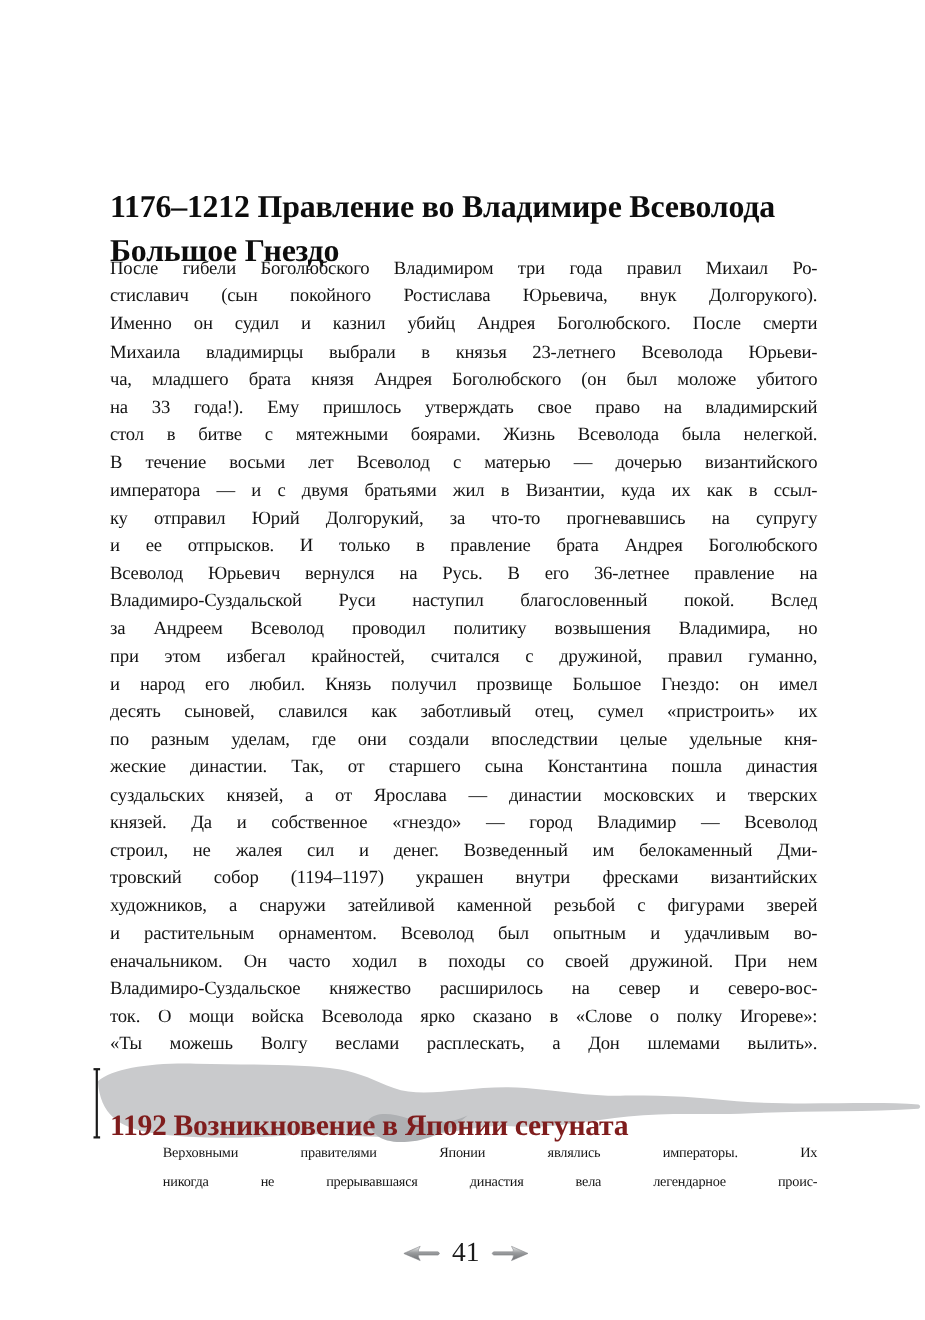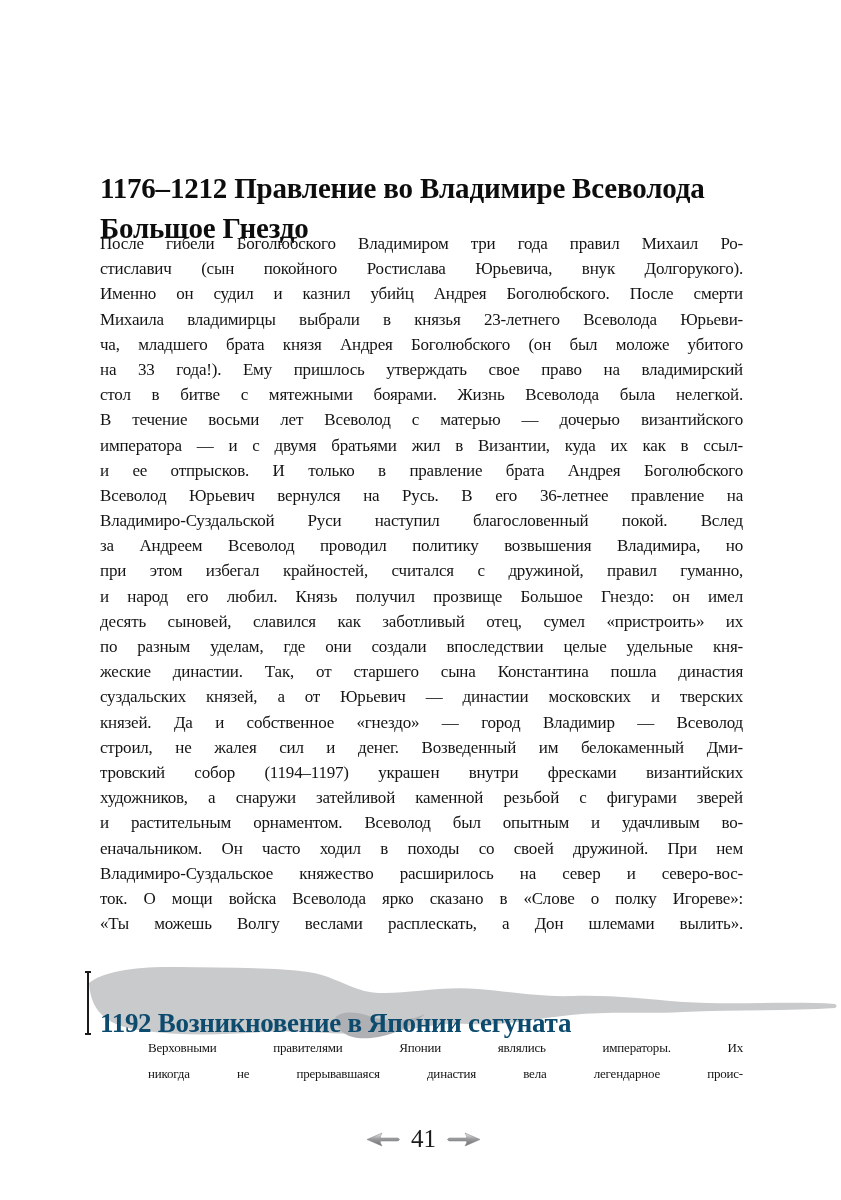--- a/index.html
+++ b/index.html
@@ -38,21 +38,21 @@
   .vline{
     position:absolute;left:87px;top:9px;width:2px;height:62px;background:#1a1a1a;
   }
   .vline::before,.vline::after{
     content:"";position:absolute;left:-2px;width:6px;height:2px;background:#1a1a1a;
   }
   .vline::before{top:-1px;} .vline::after{bottom:-1px;}
   .h2{
     position:absolute;left:100px;top:17px;width:700px;
     font-size:27px;font-weight:bold;line-height:42px;
-    color:#0c4a6e;letter-spacing:-0.3px;
+    color:#7f1d1d;letter-spacing:-0.3px;
   }
 
   
   .body2{
     position:absolute;left:148px;top:1003px;width:595px;
     font-size:13px;line-height:25.5px;letter-spacing:-0.2px;
   }
 
   
   .footer{
@@ -81,30 +81,31 @@
     <div class="body1">
         <div class="tline">После гибели Боголюбского Владимиром три года правил Михаил Ро-</div>
         <div class="tline">стиславич (сын покойного Ростислава Юрьевича, внук Долгорукого).</div>
         <div class="tline">Именно он судил и казнил убийц Андрея Боголюбского. После смерти</div>
         <div class="tline">Михаила владимирцы выбрали в князья 23-летнего Всеволода Юрьеви-</div>
         <div class="tline">ча, младшего брата князя Андрея Боголюбского (он был моложе убитого</div>
         <div class="tline">на 33 года!). Ему пришлось утверждать свое право на владимирский</div>
         <div class="tline">стол в битве с мятежными боярами. Жизнь Всеволода была нелегкой.</div>
         <div class="tline">В течение восьми лет Всеволод с матерью — дочерью византийского</div>
         <div class="tline">императора — и с двумя братьями жил в Византии, куда их как в ссыл-</div>
+        <div class="tline">ку отправил Юрий Долгорукий, за что-то прогневавшись на супругу</div>
         <div class="tline">и ее отпрысков. И только в правление брата Андрея Боголюбского</div>
         <div class="tline">Всеволод Юрьевич вернулся на Русь. В его 36-летнее правление на</div>
         <div class="tline">Владимиро-Суздальской Руси наступил благословенный покой. Вслед</div>
         <div class="tline">за Андреем Всеволод проводил политику возвышения Владимира, но</div>
         <div class="tline">при этом избегал крайностей, считался с дружиной, правил гуманно,</div>
         <div class="tline">и народ его любил. Князь получил прозвище Большое Гнездо: он имел</div>
         <div class="tline">десять сыновей, славился как заботливый отец, сумел «пристроить» их</div>
         <div class="tline">по разным уделам, где они создали впоследствии целые удельные кня-</div>
         <div class="tline">жеские династии. Так, от старшего сына Константина пошла династия</div>
-        <div class="tline">суздальских князей, а от Юрьевич — династии московских и тверских</div>
+        <div class="tline">суздальских князей, а от Ярослава — династии московских и тверских</div>
         <div class="tline">князей. Да и собственное «гнездо» — город Владимир — Всеволод</div>
         <div class="tline">строил, не жалея сил и денег. Возведенный им белокаменный Дми-</div>
         <div class="tline">тровский собор (1194–1197) украшен внутри фресками византийских</div>
         <div class="tline">художников, а снаружи затейливой каменной резьбой с фигурами зверей</div>
         <div class="tline">и растительным орнаментом. Всеволод был опытным и удачливым во-</div>
         <div class="tline">еначальником. Он часто ходил в походы со своей дружиной. При нем</div>
         <div class="tline">Владимиро-Суздальское княжество расширилось на север и северо-вос-</div>
         <div class="tline">ток. О мощи войска Всеволода ярко сказано в «Слове о полку Игореве»:</div>
         <div class="tline">«Ты можешь Волгу веслами расплескать, а Дон шлемами вылить».</div>
       </div>

